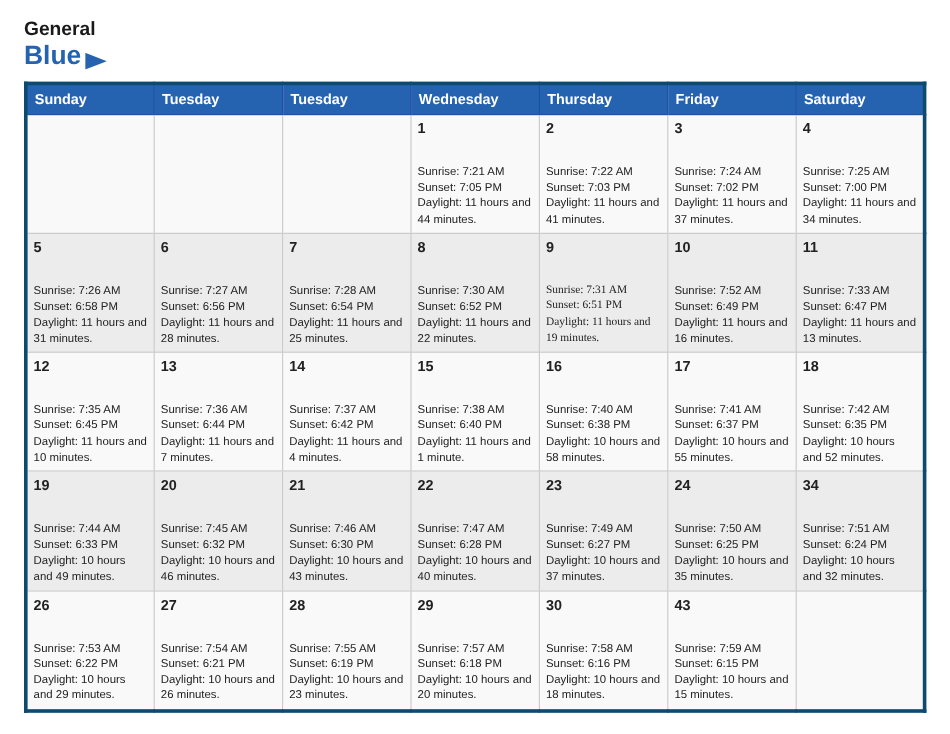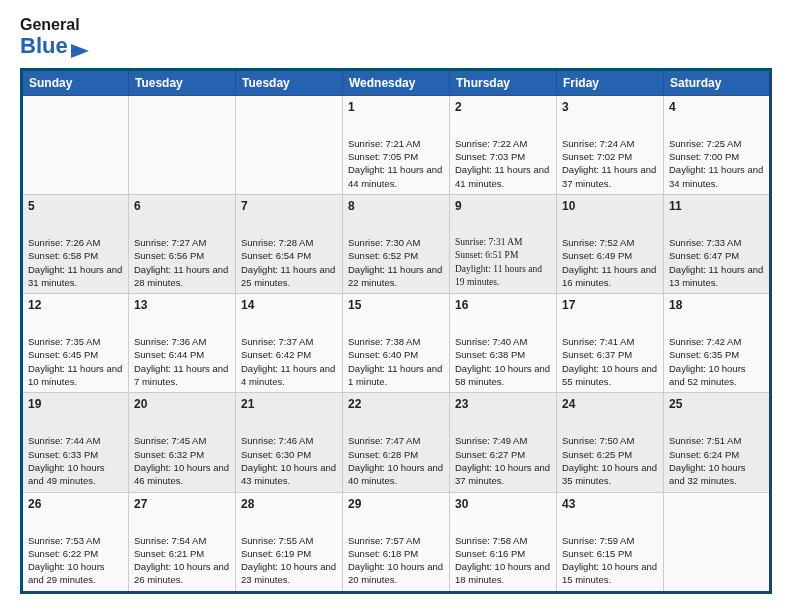--- a/index.html
+++ b/index.html
@@ -268,21 +268,21 @@
 Sunset: 6:27 PM
 Daylight: 10 hours and 37 minutes.</div>
           </td>
           <td>
             <span class="day-number">24</span>
             <div class="day-info" style="white-space: pre-line;">Sunrise: 7:50 AM
 Sunset: 6:25 PM
 Daylight: 10 hours and 35 minutes.</div>
           </td>
           <td>
-            <span class="day-number">25</span>
+            <span class="day-number">34</span>
             <div class="day-info" style="white-space: pre-line;">Sunrise: 7:51 AM
 Sunset: 6:24 PM
 Daylight: 10 hours and 32 minutes.</div>
           </td>
         </tr>
         <tr>
           <td>
             <span class="day-number">26</span>
             <div class="day-info" style="white-space: pre-line;">Sunrise: 7:53 AM
 Sunset: 6:22 PM

